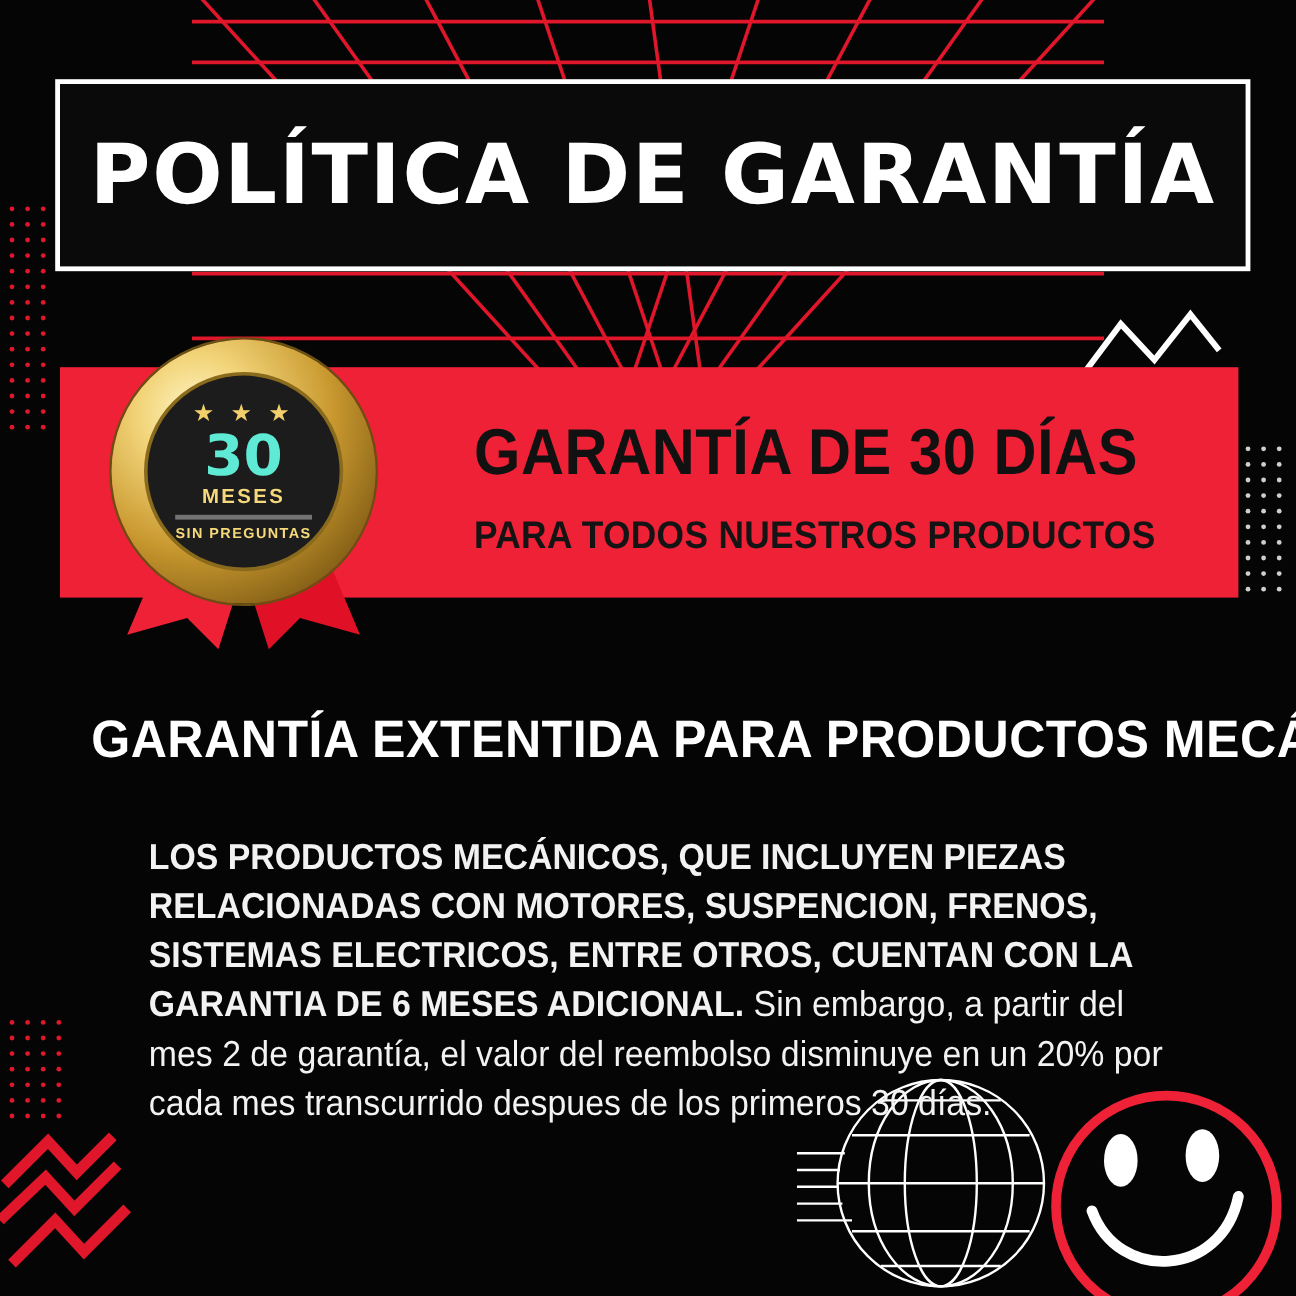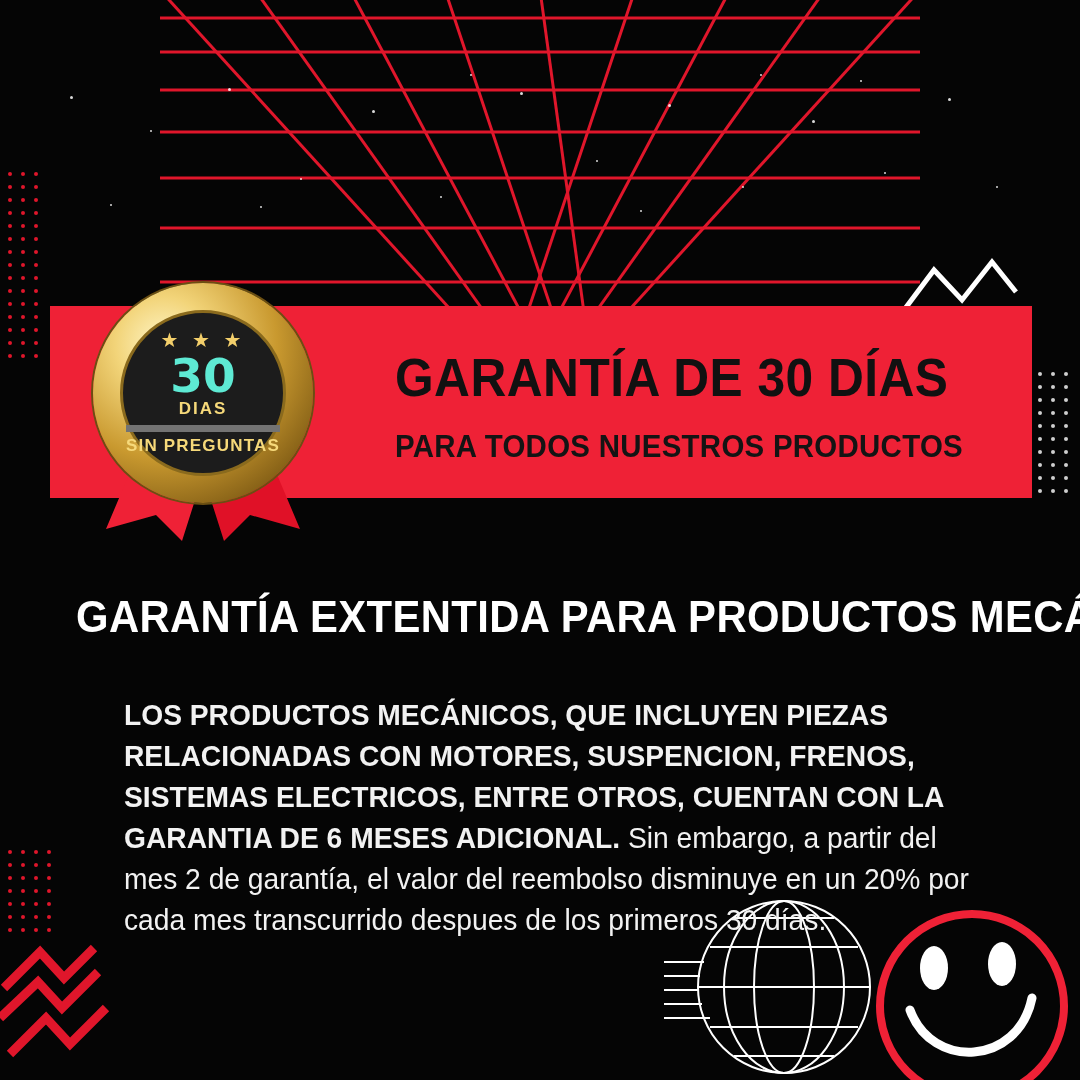--- a/index.html
+++ b/index.html
@@ -168,23 +168,23 @@
   .seal-days {
     color: #f6d97a;
     font-weight: 700;
     font-size: 17px;
     letter-spacing: 2px;
     line-height: 1.2;
   }
   .seal-noq {
     color: #f6d97a;
     font-weight: 700;
-    font-size: 17px;
+    font-size: 12px;
     letter-spacing: 1.2px;
-    border-top: 7px solid #737373;
+    border-top: 4px solid #737373;
     margin-top: 5px;
     padding-top: 4px;
   }
 
   
   .headline {
     position: absolute;
     left: 76px; top: 592px;
     width: 940px;
     color: #ffffff;
@@ -413,37 +413,40 @@
     <div class="smiley">
       <svg width="210" height="200" viewBox="0 0 210 200" fill="none">
         <circle cx="110" cy="100" r="92" stroke="#ef2136" stroke-width="8"></circle>
         <ellipse cx="72" cy="62" rx="14" ry="22" fill="#ffffff"></ellipse>
         <ellipse cx="140" cy="58" rx="14" ry="22" fill="#ffffff"></ellipse>
         <path d="M48 104 C70 164, 156 160, 170 92" stroke="#ffffff" stroke-width="9" fill="none" stroke-linecap="round"></path>
       </svg>
     </div>
   </div>
 
+  <div class="title-box">
+    <div class="title-text">POLÍTICA DE GARANTÍA</div>
+  </div>
 
   <div class="red-band"></div>
   <div class="band-title">GARANTÍA DE 30 DÍAS</div>
   <div class="band-sub">PARA TODOS NUESTROS PRODUCTOS</div>
 
   <div class="badge-wrap">
     <div class="ribbon">
       <svg width="210" height="110" viewBox="0 0 210 110" fill="none">
         <path d="M46 6 L8 96 L58 82 L84 108 L112 20 Z" fill="#ef2136"></path>
         <path d="M164 6 L202 96 L152 82 L126 108 L98 20 Z" fill="#e01127"></path>
       </svg>
     </div>
     <div class="seal">
       <div class="seal-inner">
         <div class="seal-stars">★ ★ ★</div>
         <div class="seal-num">30</div>
-        <div class="seal-days">DIAS</div>
+        <div class="seal-days">MESES</div>
         <div class="seal-noq">SIN PREGUNTAS</div>
       </div>
     </div>
   </div>
 
   <div class="headline">GARANTÍA EXTENTIDA PARA PRODUCTOS MECÁNICOS</div>
 
   <div class="paragraph">
     <span class="strong">LOS PRODUCTOS MECÁNICOS, QUE INCLUYEN PIEZAS RELACIONADAS CON MOTORES, SUSPENCION, FRENOS, SISTEMAS ELECTRICOS, ENTRE OTROS, CUENTAN CON LA GARANTIA DE 6 MESES ADICIONAL.</span><span> Sin embargo, a partir del mes 2 de garantía, el valor del reembolso disminuye en un 20% por cada mes transcurrido despues de los primeros 30 días.</span>
   </div>

